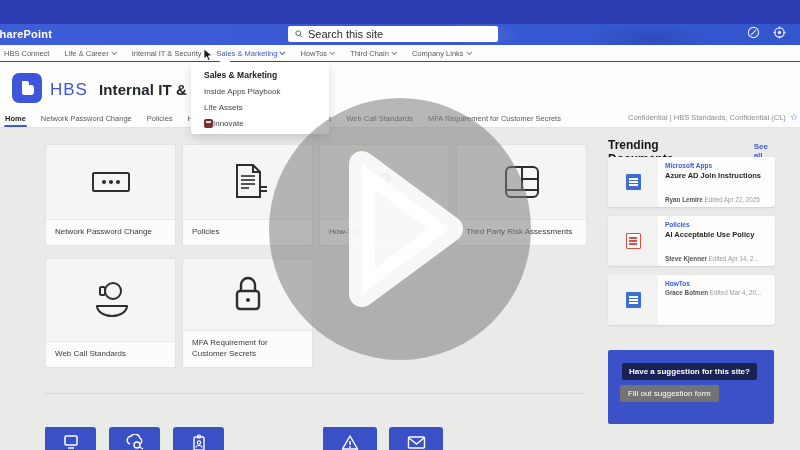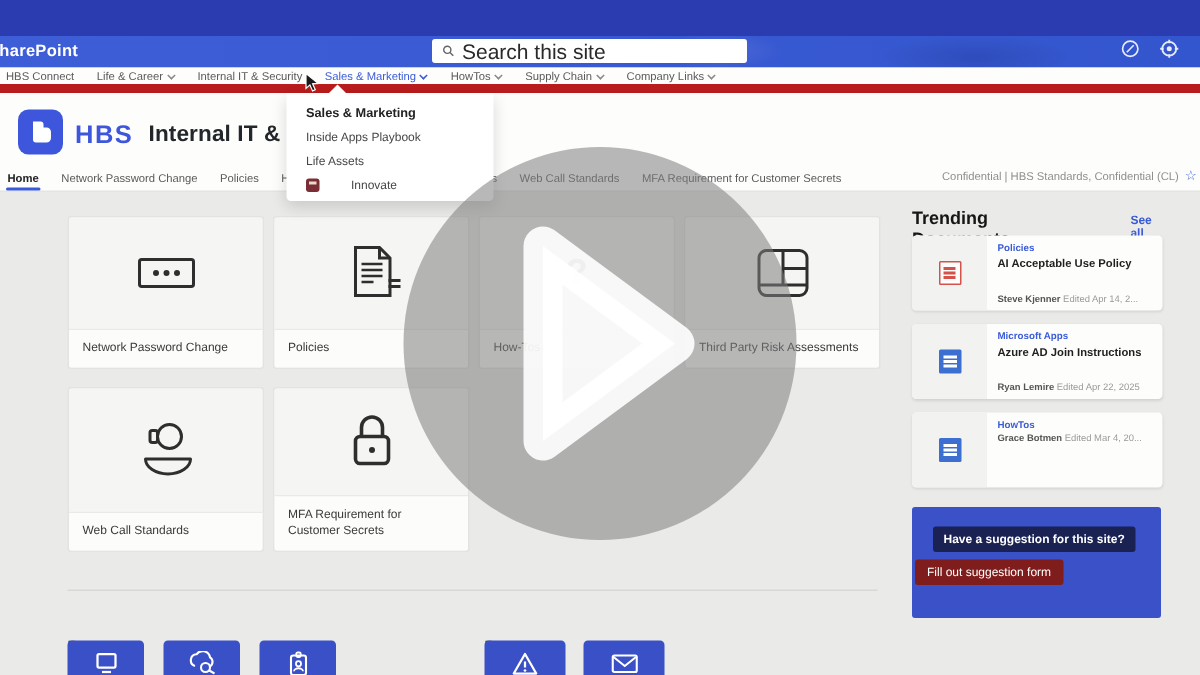--- a/index.html
+++ b/index.html
@@ -10,57 +10,57 @@
   .bar-dark { position:absolute; left:0; top:0; width:800px; height:24px; background:#2B3BB0; }
   .bar-suite { position:absolute; left:0; top:24px; width:800px; height:21px;
     background:
       radial-gradient(60px 18px at 480px 10px, rgba(255,255,255,.10), transparent 70%),
       radial-gradient(90px 20px at 650px 14px, rgba(0,0,40,.12), transparent 70%),
       linear-gradient(90deg,#3E5ED8,#3355CD); }
   .sp-logo { position:absolute; left:-8px; top:28px; color:#FFF; font-size:11px; font-weight:bold; letter-spacing:.2px; }
   .searchbox { position:absolute; left:288px; top:26px; width:210px; height:16px; background:#FFF; border-radius:2px;
     display:flex; align-items:center; gap:5px; padding:0 7px; }
   .searchbox .mag { flex:0 0 auto; }
-  .searchbox span { font-size:14px; color:#2A2A2A;text-align:right; }
+  .searchbox span { font-size:11px; color:#2A2A2A;text-align:right; }
   .suite-icons { position:absolute; right:14px; top:26px; display:flex; gap:13px; align-items:center; }
   .suite-icons .ic { width:13px; height:13px; color:#E8ECFA; }
 
   
-  .navrow { position:absolute; left:0; top:45px; width:800px; height:17px; background:#FDFDFC; border-bottom:6px solid #b91c1c;
+  .navrow { position:absolute; left:0; top:45px; width:800px; height:17px; background:#FDFDFC; border-bottom:1px solid #b91c1c;
     display:flex; align-items:center; gap:15px; padding-left:4px; }
   .navitem { display:flex; align-items:center; gap:4px; font-size:7.5px; color:#5A5A5A; cursor:default; white-space:nowrap; }
   .navitem.active { color:#3A5BD8; }
   .chev { width:4px; height:4px; border-left:1px solid #8A8A8A; border-bottom:1px solid #8A8A8A; transform:rotate(-45deg) translateY(-1px); }
   .navitem.active .chev { border-color:#3A5BD8; }
 
   
   .siteheader { position:absolute; left:0; top:62px; width:800px; height:46px; background:#FDFDFC; }
   .hbs-logo { position:absolute; left:12px; top:73px; width:30px; height:30px; border-radius:7px; background:#3D56DC;
     display:flex; align-items:center; justify-content:center; }
-  .hbs-word { position:absolute; left:50px; top:80px; font-size:17px; font-weight:bold; color:#3D56DC; letter-spacing:1px; }
+  .hbs-word { position:absolute; left:50px; top:80px; font-size:17px; font-weight:normal; color:#3D56DC; letter-spacing:1px; }
   .site-title { position:absolute; left:99px; top:81px; font-size:15px; font-weight:bold; color:#23262B; letter-spacing:.1px; }
 
   
   .tabrow { position:absolute; left:0; top:108px; width:800px; height:20px; background:#FDFDFC; border-bottom:1px solid #E4E4E2; }
   .tabs { position:absolute; left:4px; top:0; height:20px; display:flex; gap:13px; align-items:center; }
   .tab { font-size:7.5px; color:#5A5A5A; white-space:nowrap; position:relative; padding:3px 1px;text-align:right; }
   .tab.active { color:#222; font-weight:bold; }
   .tab.active::after { content:""; position:absolute; left:0; right:0; bottom:-1px; height:2px; background:#3A5BD8; border-radius:1px; }
   .tabmeta { position:absolute; left:628px; top:5px; width:220px; display:flex; align-items:center; gap:4px; white-space:nowrap; }
   .tabmeta .conf { font-size:7.5px; color:#8E8E8E; }
   .tabmeta .star { color:#4A6BD8; font-size:9px; line-height:1; }
   .tabmeta .foll { font-size:7.5px; color:#4A4A4A; }
 
   
   .dropdown { position:absolute; left:191px; top:62px; width:138px; height:72px; background:#FFF;
     box-shadow:0 4px 10px rgba(0,0,0,.14); border-radius:0 0 3px 3px; z-index:30; padding:8px 13px 0 13px; }
   .dropdown .caret { position:absolute; left:30px; top:-4px; width:8px; height:8px; background:#FFF; transform:rotate(45deg); }
   .dd-header { font-size:8.5px; font-weight:bold; color:#222; margin-bottom:7px; }
   .dd-item { font-size:8px; color:#474747; margin-bottom:7px; }
-  .dd-item.with-icon { display:flex; align-items:center; gap:21px; }
+  .dd-item.with-icon { display:flex; align-items:center; gap:0; }
   .innovate-ic { width:9px; height:9px; background:#7B2D35; border-radius:2px; position:relative; flex:0 0 auto; }
   .innovate-ic::after { content:""; position:absolute; left:2px; top:2px; width:5px; height:2px; background:#E8D9C8; }
 
   
   .cursor { position:absolute; left:203px; top:48px; z-index:60; }
 
   
   .cards-r1 { position:absolute; left:45px; top:144px; display:grid; grid-template-columns:repeat(4,131px); gap:6px; }
   .cards-r2 { position:absolute; left:45px; top:258px; display:grid; grid-template-columns:repeat(2,131px); gap:6px; }
   .qcard { width:131px; background:#F6F6F4; border:1px solid #E3E3E1; border-radius:2px; display:flex; flex-direction:column; }
@@ -91,24 +91,24 @@
   .ttitle { font-size:7.5px; font-weight:bold; color:#1F1F1F; line-height:1.3; margin-bottom:3px; flex:1; }
   .tby { font-size:6.3px; color:#9A9A9A; white-space:nowrap; }
   .tby b { color:#555; }
   .doc-ic { width:15px; height:16px; border-radius:1px; position:relative; }
   .doc-word { background:#3D6FD0; }
   .doc-word::after { content:""; position:absolute; left:3px; top:4px; width:9px; height:1.5px; background:#FFF; box-shadow:0 3px 0 #FFF, 0 6px 0 #FFF; }
   .doc-pdf { background:#FDFDFD; border:1px solid #D4524A; }
   .doc-pdf::after { content:""; position:absolute; left:2px; top:3px; width:8px; height:1.5px; background:#D4524A; box-shadow:0 3px 0 #D4524A, 0 6px 0 #D4524A; }
 
   
-  .sugg { position:absolute; left:608px; top:338px; width:166px; height:74px; background:#3A51C8; border-radius:2px; }
+  .sugg { position:absolute; left:608px; top:350px; width:166px; height:74px; background:#3A51C8; border-radius:2px; }
   .sugg-q { display:inline-block; margin:13px 0 0 14px; background:#1A2254; color:#FFF; font-size:8px; font-weight:bold;
     padding:4px 7px; border-radius:2px; }
-  .sugg-btn { display:inline-block; margin:5px 0 0 2px; background:#7f1d1d; color:#FFF; font-size:8px;
+  .sugg-btn { display:inline-block; margin:5px 0 0 12px; background:#737373; color:#FFF; font-size:8px;
     padding:4px 8px; border-radius:2px; border:none; font-family:inherit; }
 
   
   .play-circle { position:absolute; left:269px; top:98px; width:262px; height:262px; border-radius:50%;
     background:rgba(126,126,126,.55); z-index:40; }
   .play-tri { position:absolute; left:346px; top:146px; z-index:41; }
 
   svg { display:block; }
 </style>
 </head>
@@ -157,21 +157,21 @@
       </div>
     <div class="navitem active">
         <span>Sales &amp; Marketing</span>
         <span class="chev"></span>
       </div>
     <div class="navitem">
         <span>HowTos</span>
         <span class="chev"></span>
       </div>
     <div class="navitem">
-        <span>Supply Chain</span>
+        <span>Third Chain</span>
         <span class="chev"></span>
       </div>
     <div class="navitem">
         <span>Company Links</span>
         <span class="chev"></span>
       </div>
   </div>
 
   <div class="siteheader"></div>
   <div class="hbs-logo">
@@ -314,36 +314,36 @@
     </div>
   </div>
 
   <div class="trend-head">
     <span class="trend-title">Trending Documents</span>
     <span class="see-all">See all</span>
   </div>
   <div class="trend-list">
     <div class="tcard">
       <div class="tthumb">
+          <div class="doc-ic doc-word"></div>
+        </div>
+      <div class="tbody">
+        <div class="tcat">Microsoft Apps</div>
+        <div class="ttitle">Azure AD Join Instructions</div>
+        <div class="tby"><b>Ryan Lemire</b><span> Edited Apr 22, 2025</span></div>
+      </div>
+    </div>
+    <div class="tcard">
+      <div class="tthumb">
           <div class="doc-ic doc-pdf"></div>
         </div>
       <div class="tbody">
         <div class="tcat">Policies</div>
         <div class="ttitle">AI Acceptable Use Policy</div>
         <div class="tby"><b>Steve Kjenner</b><span> Edited Apr 14, 2...</span></div>
-      </div>
-    </div>
-    <div class="tcard">
-      <div class="tthumb">
-          <div class="doc-ic doc-word"></div>
-        </div>
-      <div class="tbody">
-        <div class="tcat">Microsoft Apps</div>
-        <div class="ttitle">Azure AD Join Instructions</div>
-        <div class="tby"><b>Ryan Lemire</b><span> Edited Apr 22, 2025</span></div>
       </div>
     </div>
     <div class="tcard">
       <div class="tthumb">
           <div class="doc-ic doc-word"></div>
         </div>
       <div class="tbody">
         <div class="tcat">HowTos</div>
         <div class="tby"><b>Grace Botmen</b><span> Edited Mar 4, 20...</span></div>
       </div>

